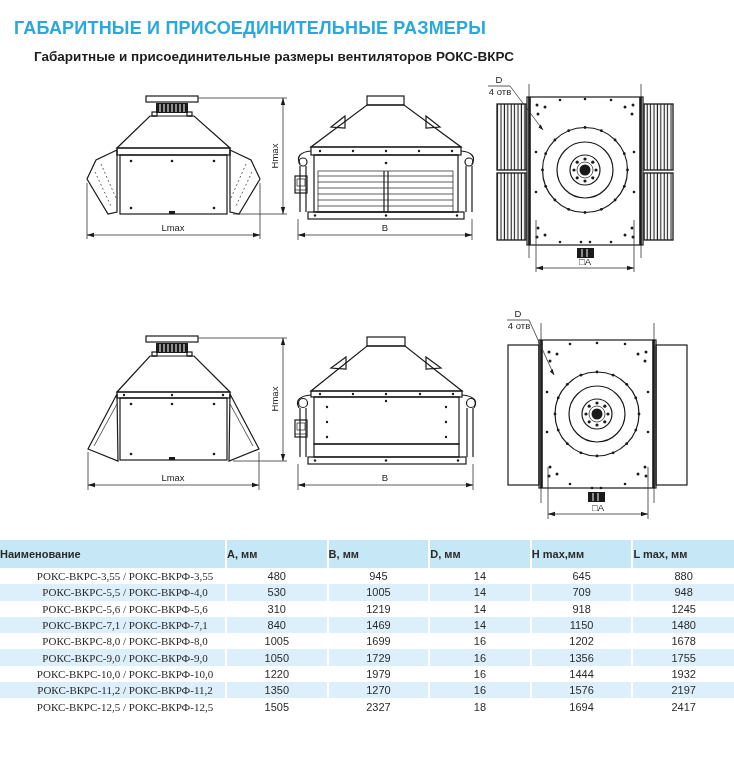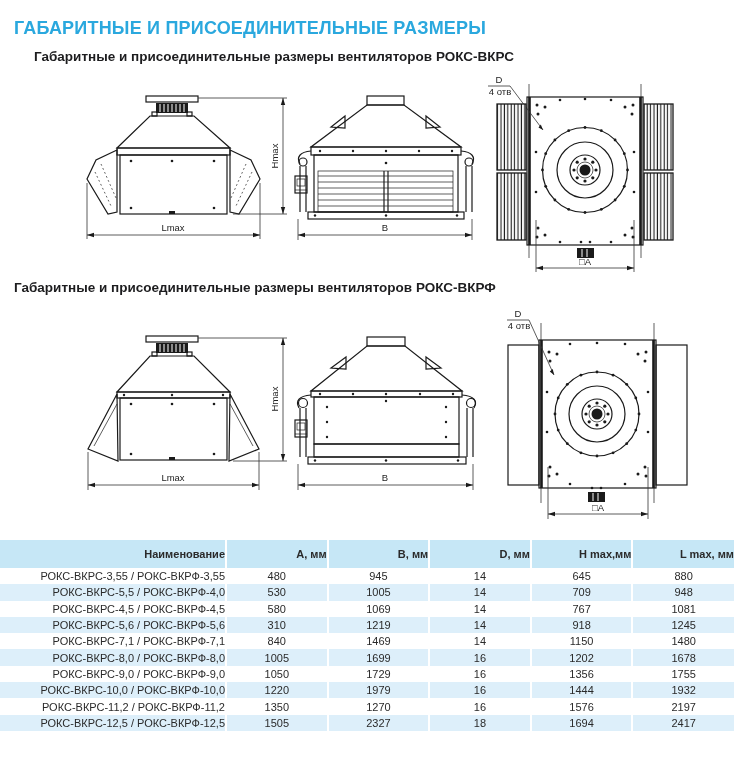--- a/index.html
+++ b/index.html
@@ -22,24 +22,24 @@
   .ln{stroke:#1a1a1a;fill:none;stroke-width:1.2;}
   .thin{stroke:#1a1a1a;fill:none;stroke-width:0.7;}
   .thick{stroke:#1a1a1a;fill:none;stroke-width:2.6;}
   .dash{stroke:#1a1a1a;fill:none;stroke-width:0.7;stroke-dasharray:1.8 2.6;}
   .fill{fill:#1a1a1a;stroke:none;}
   .dot{fill:#1a1a1a;stroke:none;}
   .dim{stroke:#333;fill:none;stroke-width:0.8;}
   .dimtxt{font-family:"Liberation Sans",sans-serif;font-size:9.5px;fill:#222;}
   
   .dim-table{position:absolute;left:0;top:528px;width:734px;border-collapse:collapse;table-layout:fixed;}
-  .dim-table th{background:var(--header-bg);color:#2a2a2a;font-size:11px;font-weight:bold;height:28px;text-align:right;border-left:2px solid #fff;padding:0;}
+  .dim-table th{background:var(--header-bg);color:#2a2a2a;font-size:11px;font-weight:bold;height:28px;text-align:left;border-left:2px solid #fff;padding:0;}
   .dim-table th:first-child{border-left:none;}
   .dim-table td{font-size:11px;color:#2a2a2a;height:16.3px;text-align:center;padding:0;border-left:2px solid transparent;}
-  .dim-table td:first-child{text-align:right;padding-left:25px;border-left:none;}
+  .dim-table td:first-child{text-align:center;padding-left:25px;border-left:none;font-family:Liberation Serif, serif;}
   .dim-table tbody tr:nth-child(even){background:var(--alt-bg);}
   .dim-table tbody tr:nth-child(even) td{border-left-color:#fff;}
   .col-name{width:226px;}
   .col-v{width:101.6px;}
 </style>
 </head>
 <body>
 
 <div class="page">
 
@@ -237,21 +237,20 @@
 
       <line class="dim" x1="536" y1="148" x2="536" y2="200"></line>
       <line class="dim" x1="634" y1="148" x2="634" y2="200"></line>
       <line class="dim" x1="536" y1="196" x2="634" y2="196"></line>
       <polygon class="fill" points="536,196 543,193.8 543,198.2"></polygon>
       <polygon class="fill" points="634,196 627,193.8 627,198.2"></polygon>
       <text class="dimtxt" x="585" y="193" text-anchor="middle">□A</text>
     </g>
   </svg>
 
-  <h2 class="section-subtitle sub2">Габаритные и присоединительные размеры вентиляторов РОКС-ВКРФ</h2>
 
   <svg class="draw-row row2" viewBox="0 0 734 225">
 
     <g>
       <rect class="ln" x="146" y="29" width="52" height="6"></rect>
       <rect class="fill" x="156" y="36" width="32" height="10"></rect>
       <g stroke="#fff" stroke-width="1">
         <line x1="160" y1="37" x2="160" y2="45"></line>
           <line x1="164" y1="37" x2="164" y2="45"></line>
         <line x1="168" y1="37" x2="168" y2="45"></line>
@@ -454,28 +453,20 @@
         </tr>
         <tr>
           <td>РОКС-ВКРС-5,5 / РОКС-ВКРФ-4,0</td>
           <td>530</td>
           <td>1005</td>
           <td>14</td>
           <td>709</td>
           <td>948</td>
         </tr>
         <tr>
-          <td>РОКС-ВКРС-4,5 / РОКС-ВКРФ-4,5</td>
-          <td>580</td>
-          <td>1069</td>
-          <td>14</td>
-          <td>767</td>
-          <td>1081</td>
-        </tr>
-        <tr>
           <td>РОКС-ВКРС-5,6 / РОКС-ВКРФ-5,6</td>
           <td>310</td>
           <td>1219</td>
           <td>14</td>
           <td>918</td>
           <td>1245</td>
         </tr>
         <tr>
           <td>РОКС-ВКРС-7,1 / РОКС-ВКРФ-7,1</td>
           <td>840</td>

